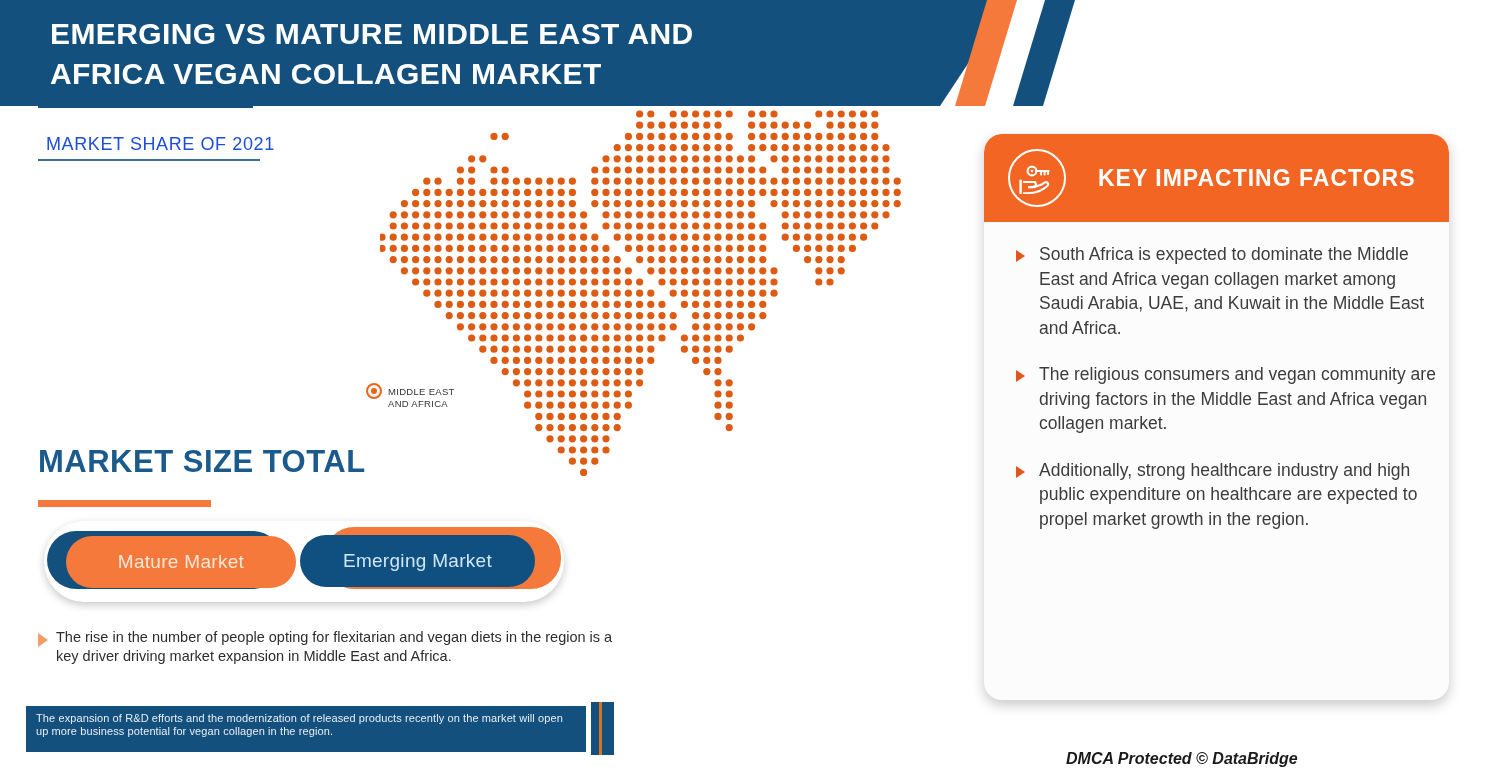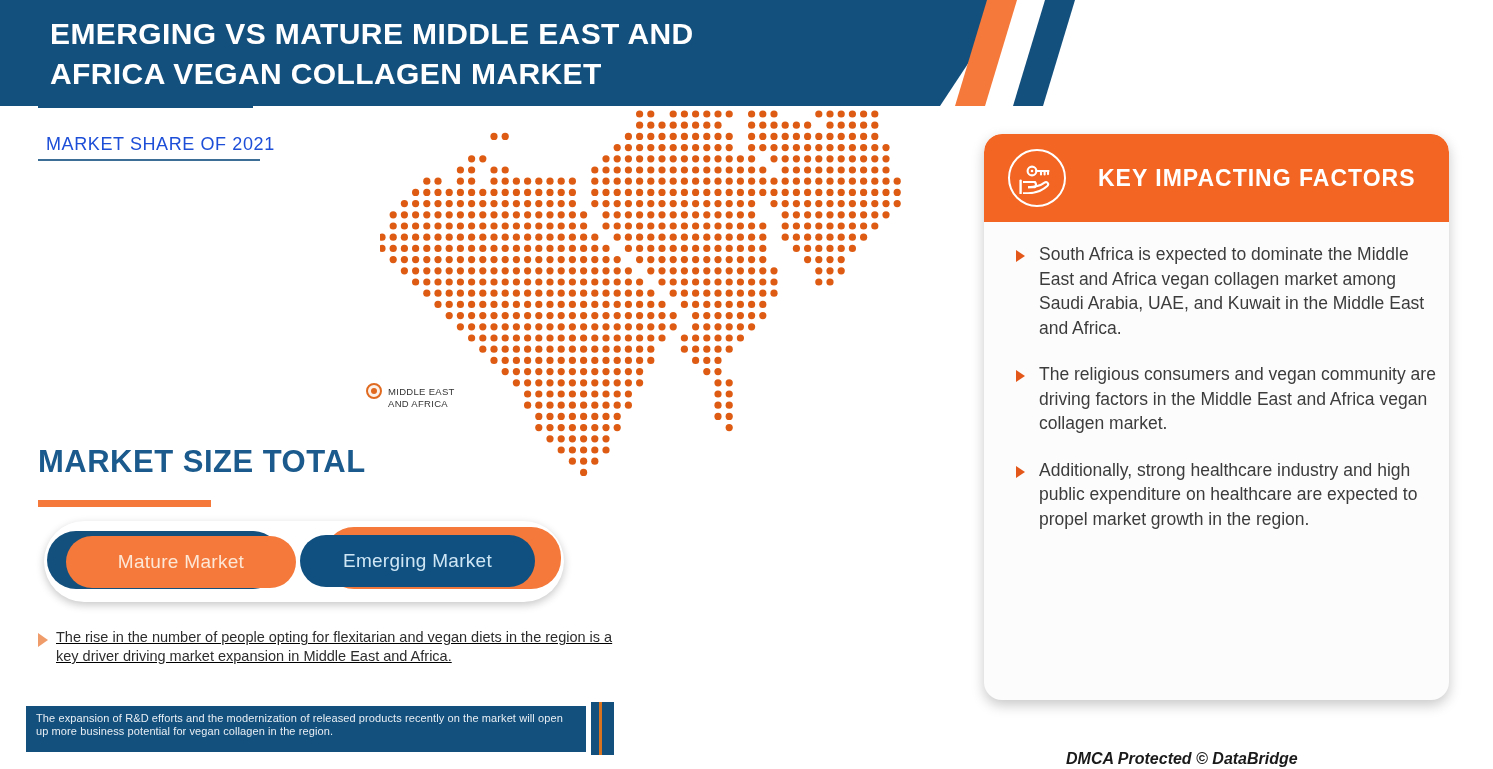--- a/index.html
+++ b/index.html
@@ -100,21 +100,21 @@
 
   
   .grp-emerging { left: 300px; top: 527px; width: 265px; height: 68px; }
   .grp-emerging .pill-back { left: 24px; top: 0; width: 237px; height: 62px; background: #F4793B; }
   .grp-emerging .pill-front { left: 0; top: 8px; width: 235px; height: 52px;
     background: #0F5080; color: #CFE6F5; }
 
   
   .driver-note {
     position: absolute; left: 38px; top: 628px; width: 590px;
-    display: flex; gap: 8px; align-items: flex-start; text-decoration: underline;
+    display: flex; gap: 8px; align-items: flex-start;
   }
   .tri-bullet-outline {
     width: 0; height: 0; flex: 0 0 auto; margin-top: 5px;
     border-top: 7px solid transparent; border-bottom: 7px solid transparent;
     border-left: 10px solid #F09B6A;
   }
   .driver-text {
     font-size: 14.5px; line-height: 19px; color: #2d2d2d;
   }
 

